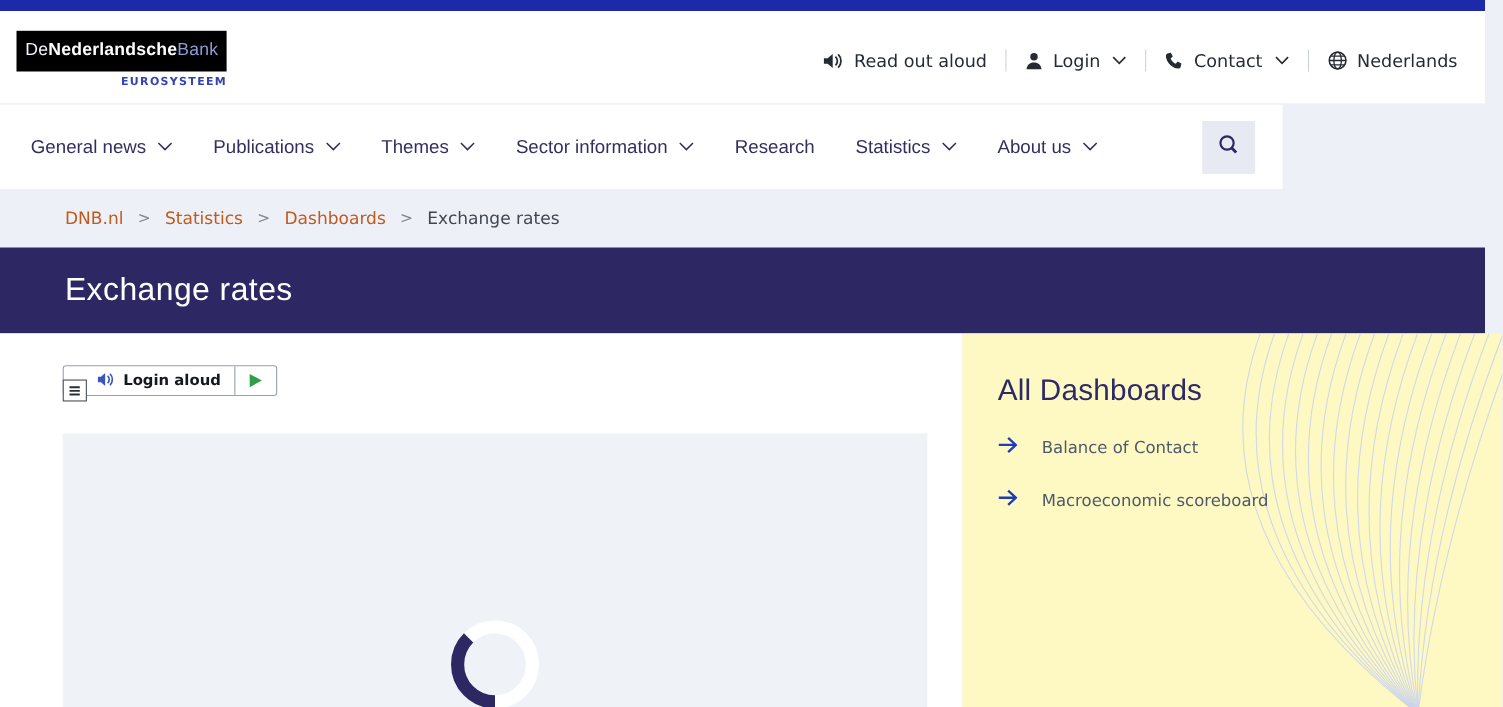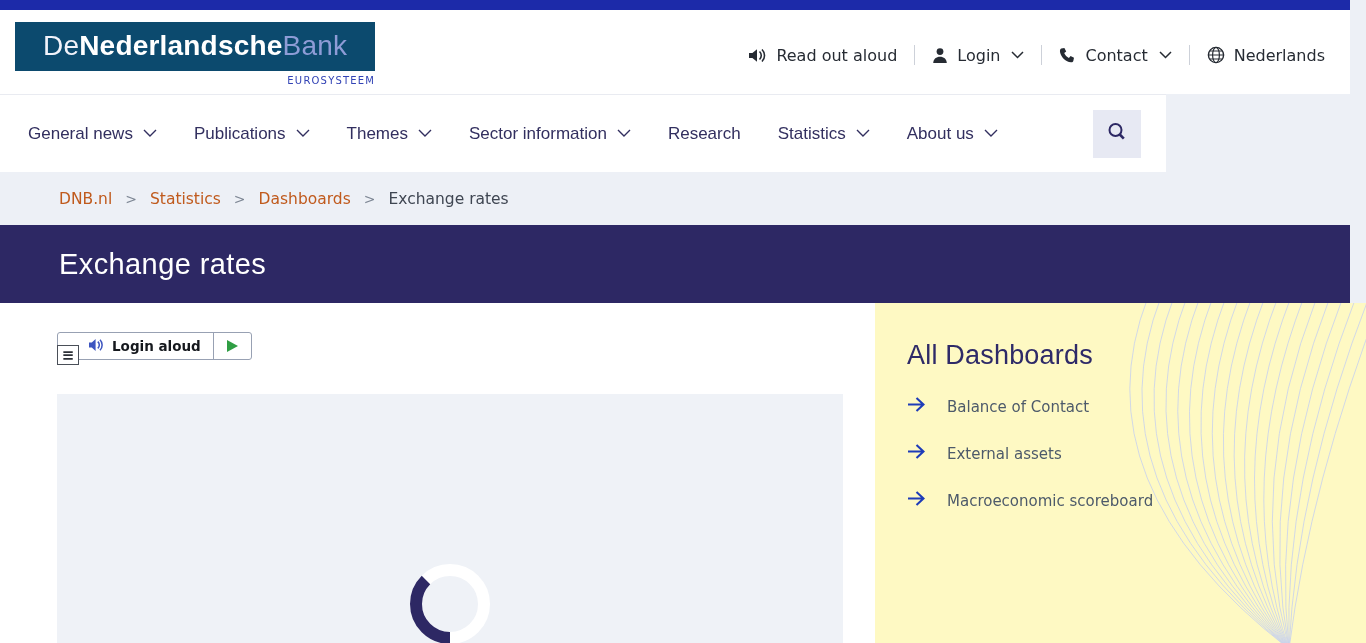--- a/index.html
+++ b/index.html
@@ -15,28 +15,28 @@
   .topbar { height: 10px; width: 1350px; background: #1c2aa9; }
 
   
   .header {
     width: 1350px; height: 84px; background: #ffffff;
     display: flex; align-items: center; justify-content: space-between;
     padding: 0 25px 0 15px;
   }
   .logo-wrap { margin-top: 4px; }
   .logo-box {
-    background: #0c4a6e; color: #fff; padding: 10px 28px 11px;
-    font-size: 28px; line-height: 1; letter-spacing: 0.2px; white-space: nowrap;
+    background: #000000; color: #fff; padding: 10px 8px 11px;
+    font-size: 16px; line-height: 1; letter-spacing: 0.2px; white-space: nowrap;
   }
   .logo-box .lg-de { font-weight: 400; color: #f2f3fb; }
   .logo-box .lg-mid { font-weight: 700; color: #ffffff; }
   .logo-box .lg-bank { font-weight: 400; color: #8e9cd6; }
   .logo-sub {
-    text-align: right; color: #3243b5; font-size: 10px; font-weight: 400;
+    text-align: right; color: #3243b5; font-size: 10px; font-weight: 700;
     letter-spacing: 1.2px; margin-top: 4px; font-family: "DejaVu Sans", sans-serif;
   }
   .utility { display: flex; align-items: center; font-family: "DejaVu Sans", sans-serif;
     font-size: 16px; color: #262b33; margin-top: 6px; }
   .u-item { display: flex; align-items: center; gap: 9px; cursor: pointer; }
   .u-sep { width: 1px; height: 20px; background: #cdd1d9; margin: 0 17px; }
   .u-icon { display: inline-flex; }
   .chev { display: inline-flex; margin-left: 2px; }
 
   
@@ -321,24 +321,18 @@
         <li class="dash-item">
           <span><svg width="18" height="17" viewBox="0 0 18 17">
                 <path d="M1 8.5h14.5M9.5 2l7 6.5-7 6.5" fill="none" stroke="#1e3cb8" stroke-width="2.1"></path>
               </svg></span>
           <span class="dash-label">Balance of Contact</span>
         </li>
         <li class="dash-item">
           <span><svg width="18" height="17" viewBox="0 0 18 17">
                 <path d="M1 8.5h14.5M9.5 2l7 6.5-7 6.5" fill="none" stroke="#1e3cb8" stroke-width="2.1"></path>
               </svg></span>
-          <span class="dash-label">External assets</span>
-        </li>
-        <li class="dash-item">
-          <span><svg width="18" height="17" viewBox="0 0 18 17">
-                <path d="M1 8.5h14.5M9.5 2l7 6.5-7 6.5" fill="none" stroke="#1e3cb8" stroke-width="2.1"></path>
-              </svg></span>
           <span class="dash-label">Macroeconomic scoreboard</span>
         </li>
       </ul>
     </div>
   </aside>
 </div>
 
 </body></html>

